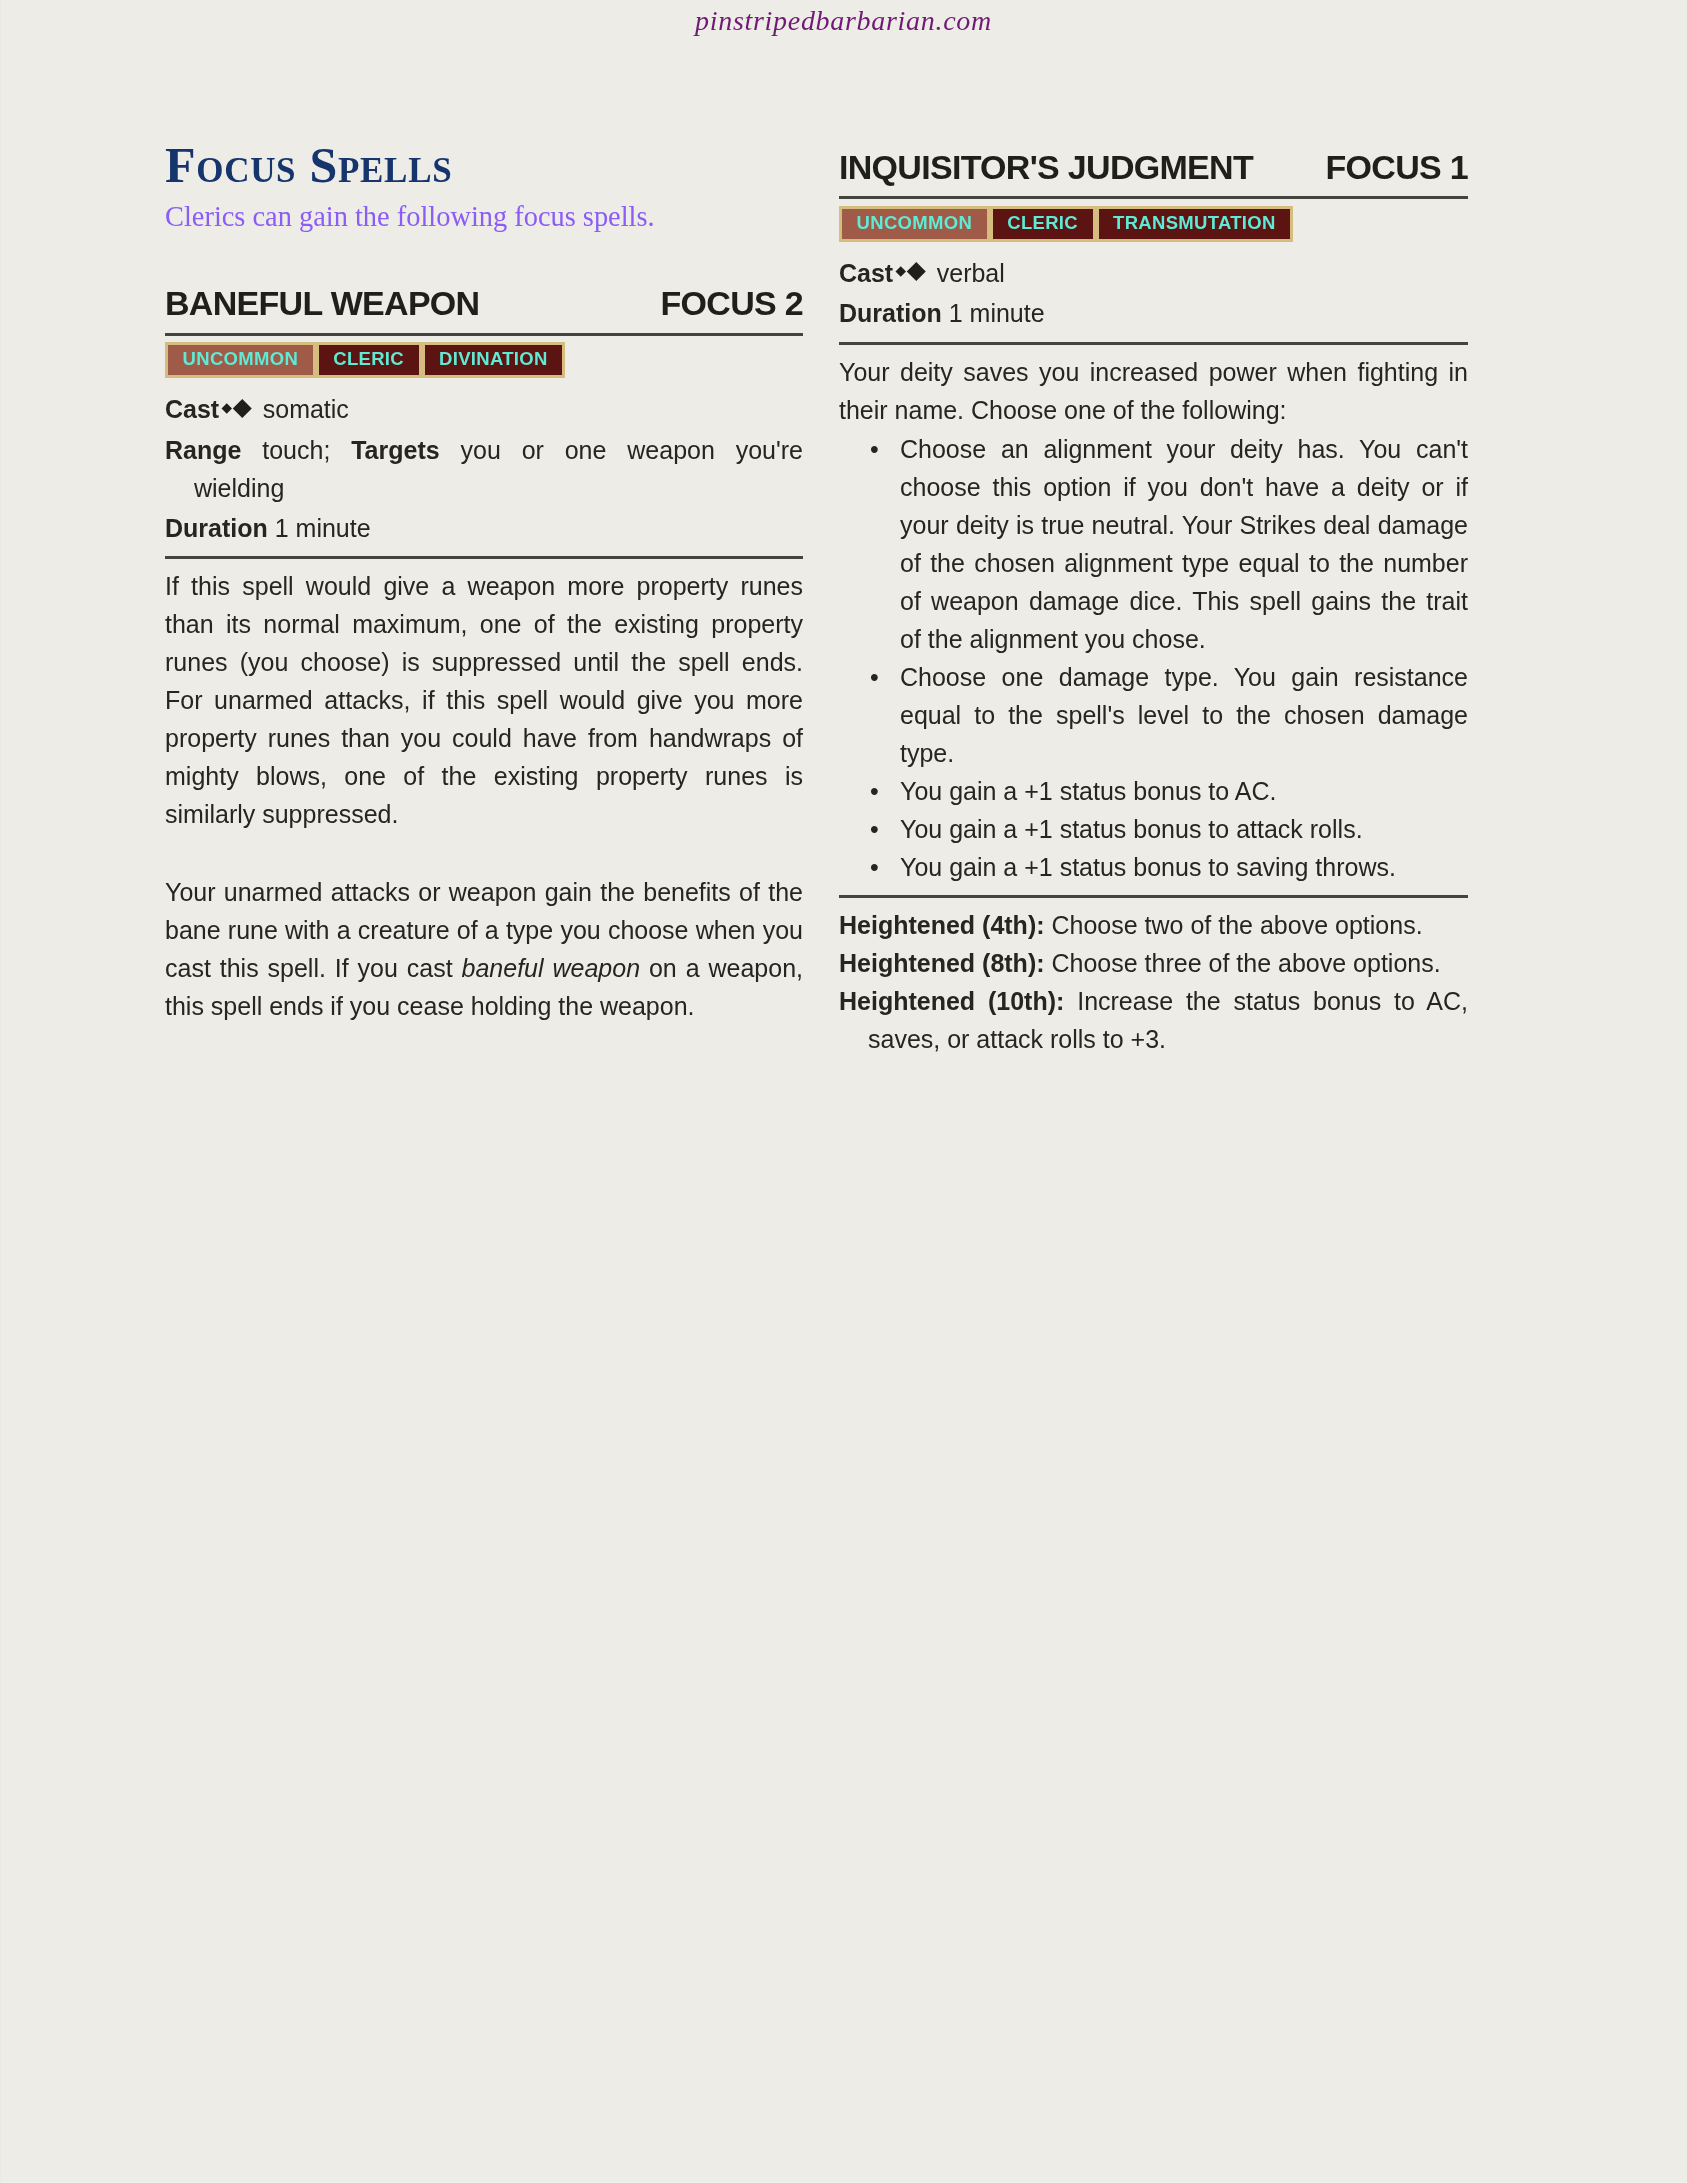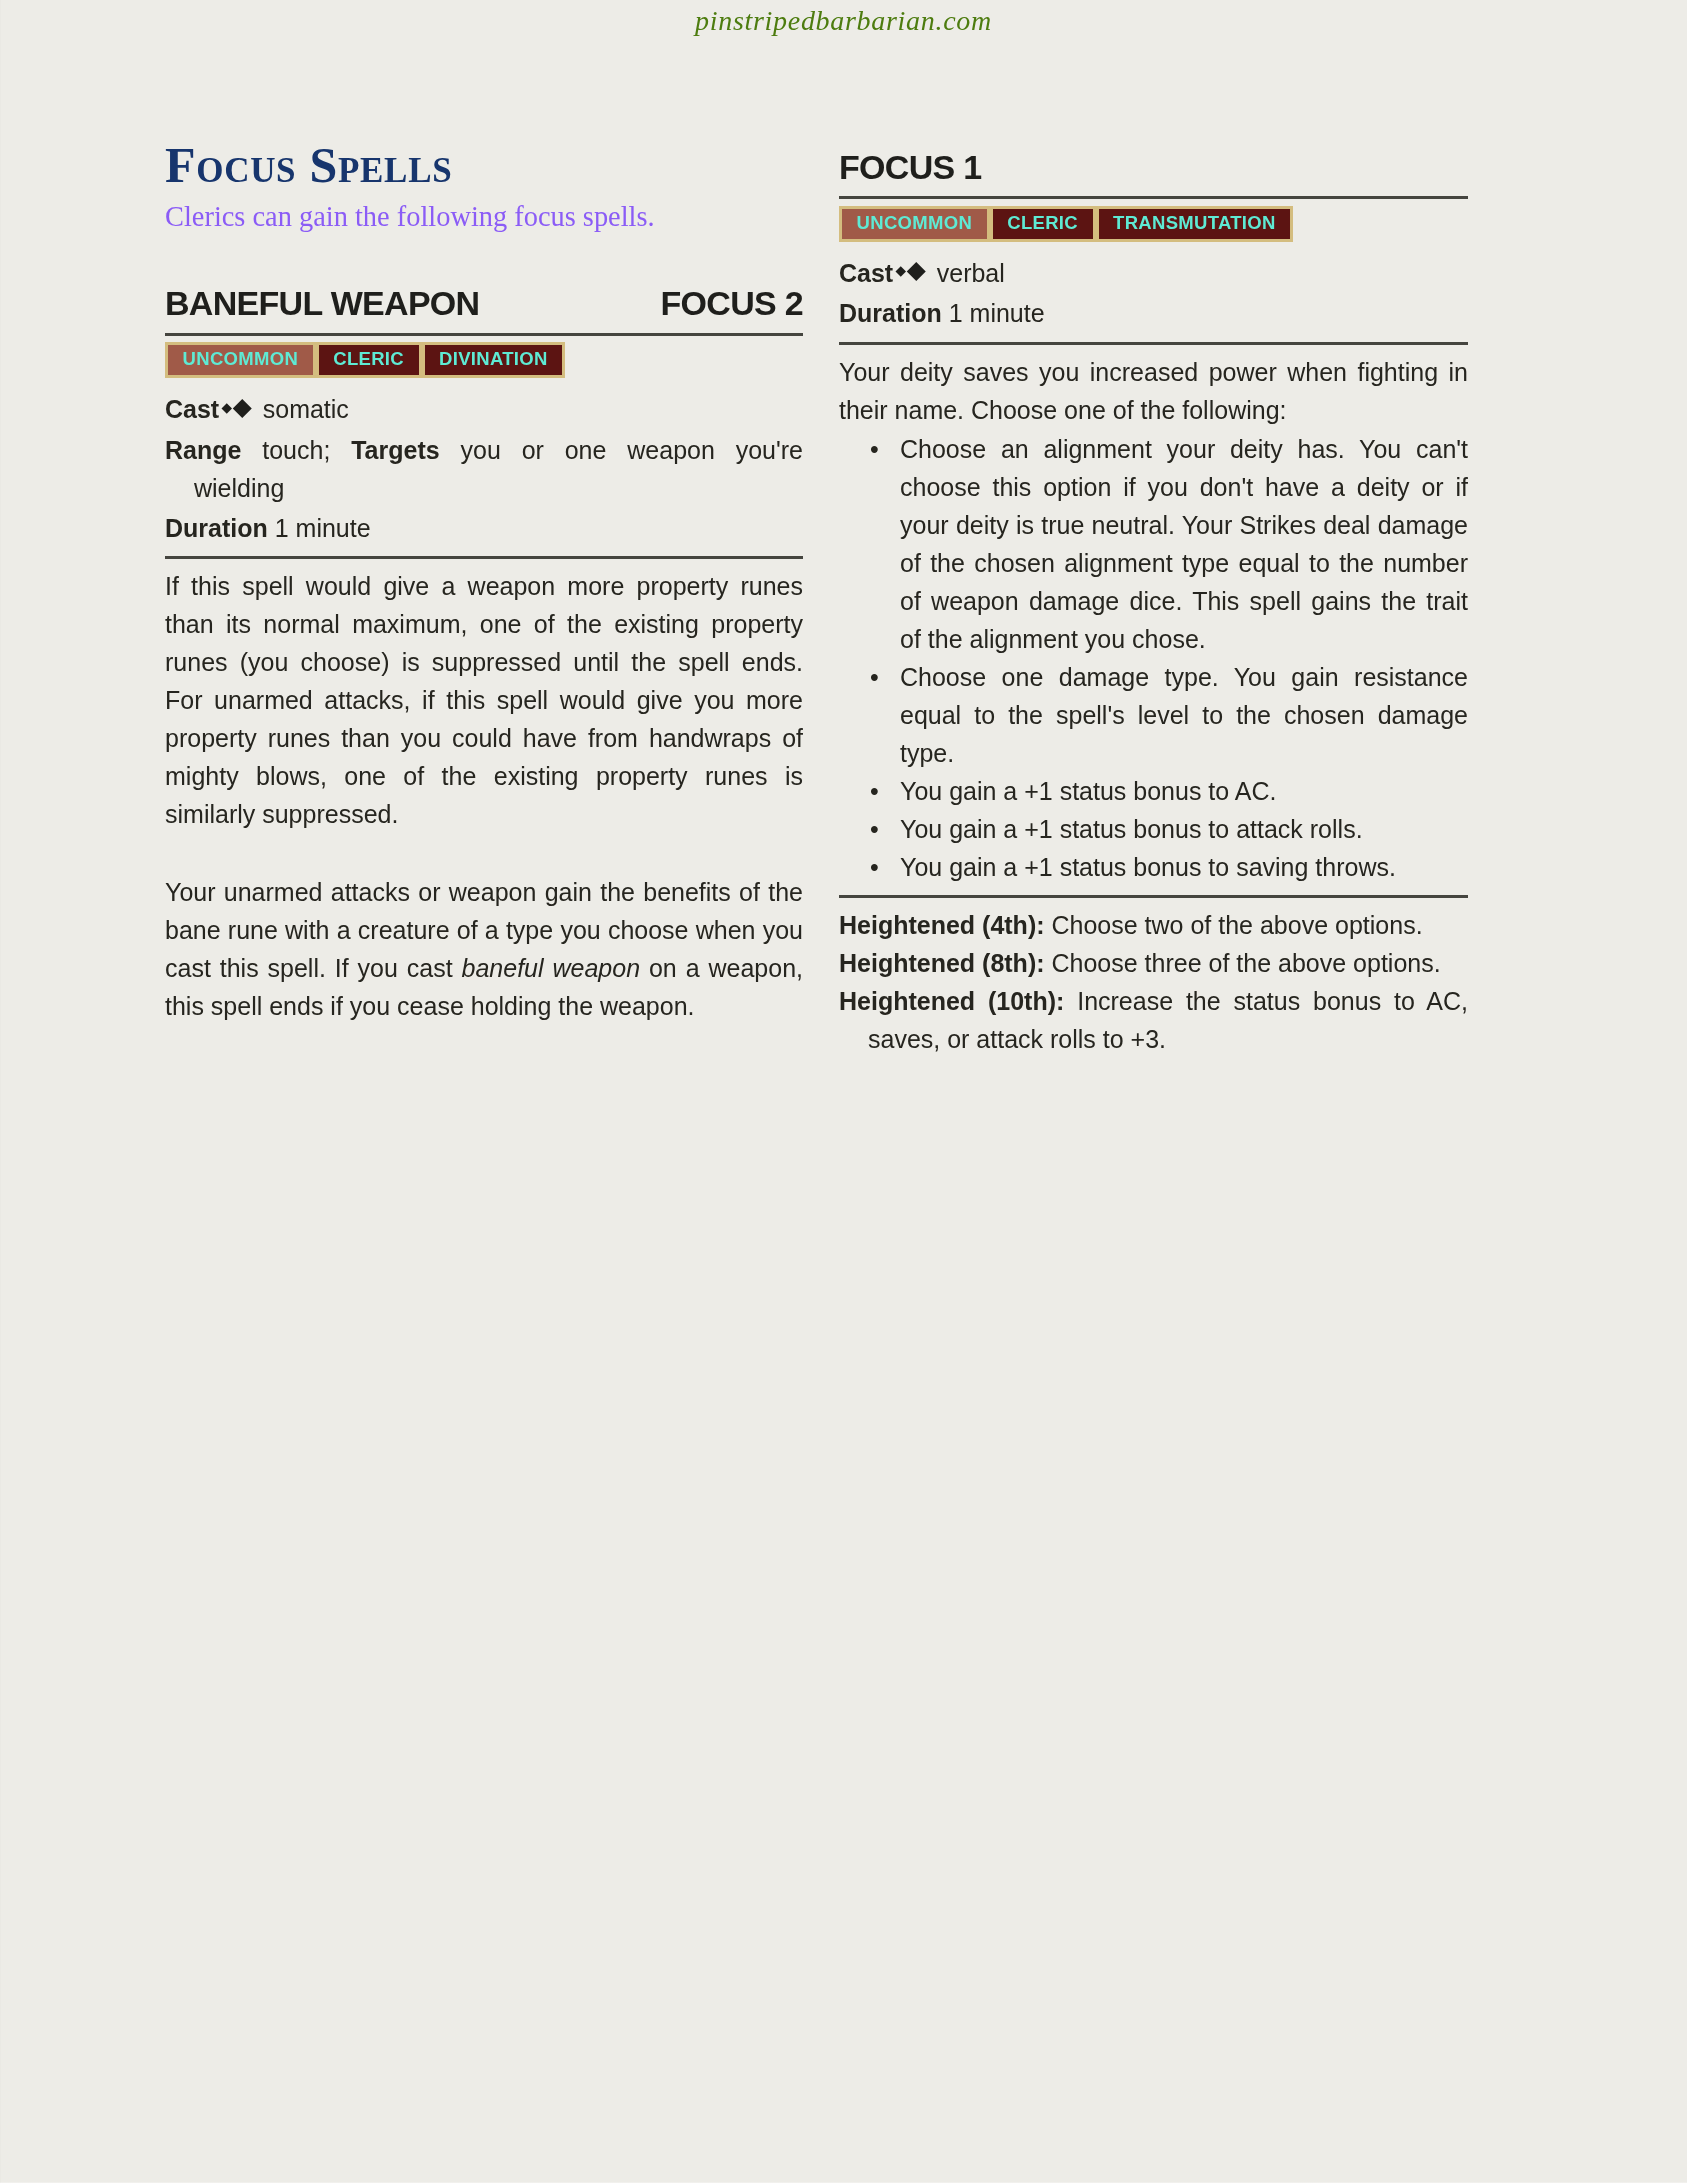--- a/index.html
+++ b/index.html
@@ -20,21 +20,21 @@
 
   .site-header {
     position: absolute;
     top: 5.3px;
     left: 0;
     width: 100%;
     text-align: center;
     font-family: "Liberation Serif", serif;
     font-style: italic;
     font-size: 28px;
-    color: #4d7c0f;
+    color: #701a75;
     letter-spacing: 0.7px;
   }
 
   .col { position: absolute; }
   .col-left  { left: 165px;  top: 140px; width: 638px; }
   .col-right { left: 839px; top: 148px; width: 629px; }
 
   .section-title {
     font-family: "Liberation Serif", serif;
     font-variant: small-caps;
@@ -200,20 +200,21 @@
       <span class="italic">baneful weapon</span>
       <span>on a weapon, this spell ends if you cease holding the weapon.</span>
     </p>
   </div>
 </div>
 
 <div class="col col-right">
 
   <div>
     <div class="spell-header">
+      <span class="spell-name">INQUISITOR'S JUDGMENT</span>
       <span class="spell-level">FOCUS 1</span>
     </div>
 
     <div class="traits">
       <span class="trait trait--uncommon">UNCOMMON</span>
       <span class="trait">CLERIC</span>
       <span class="trait">TRANSMUTATION</span>
     </div>
 
     <div class="stat-line">

